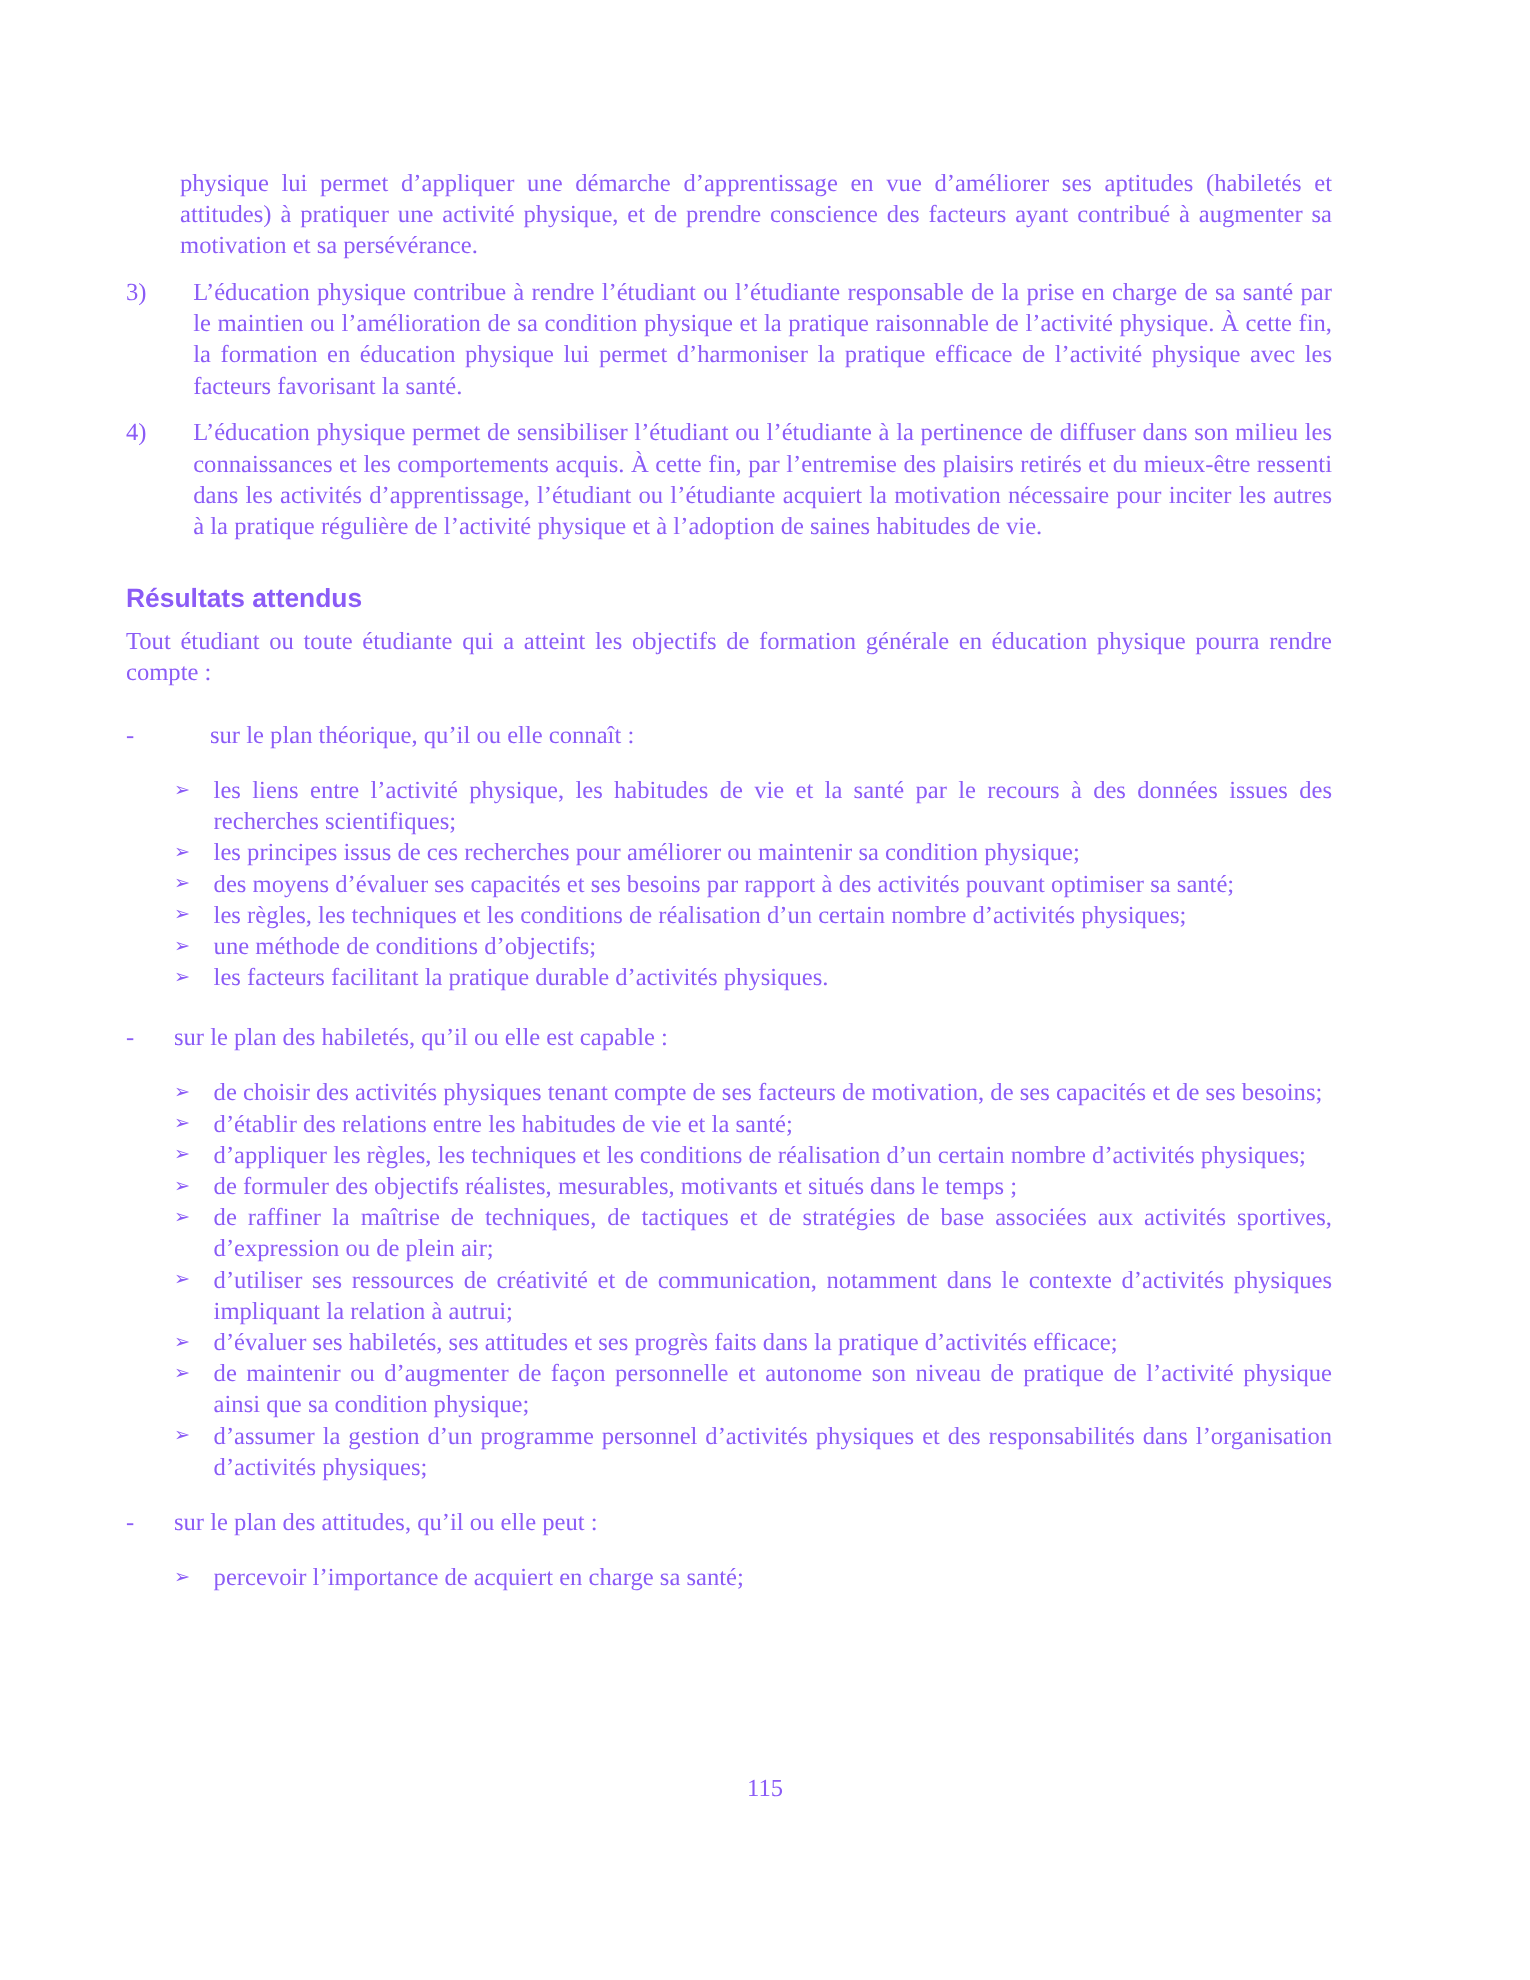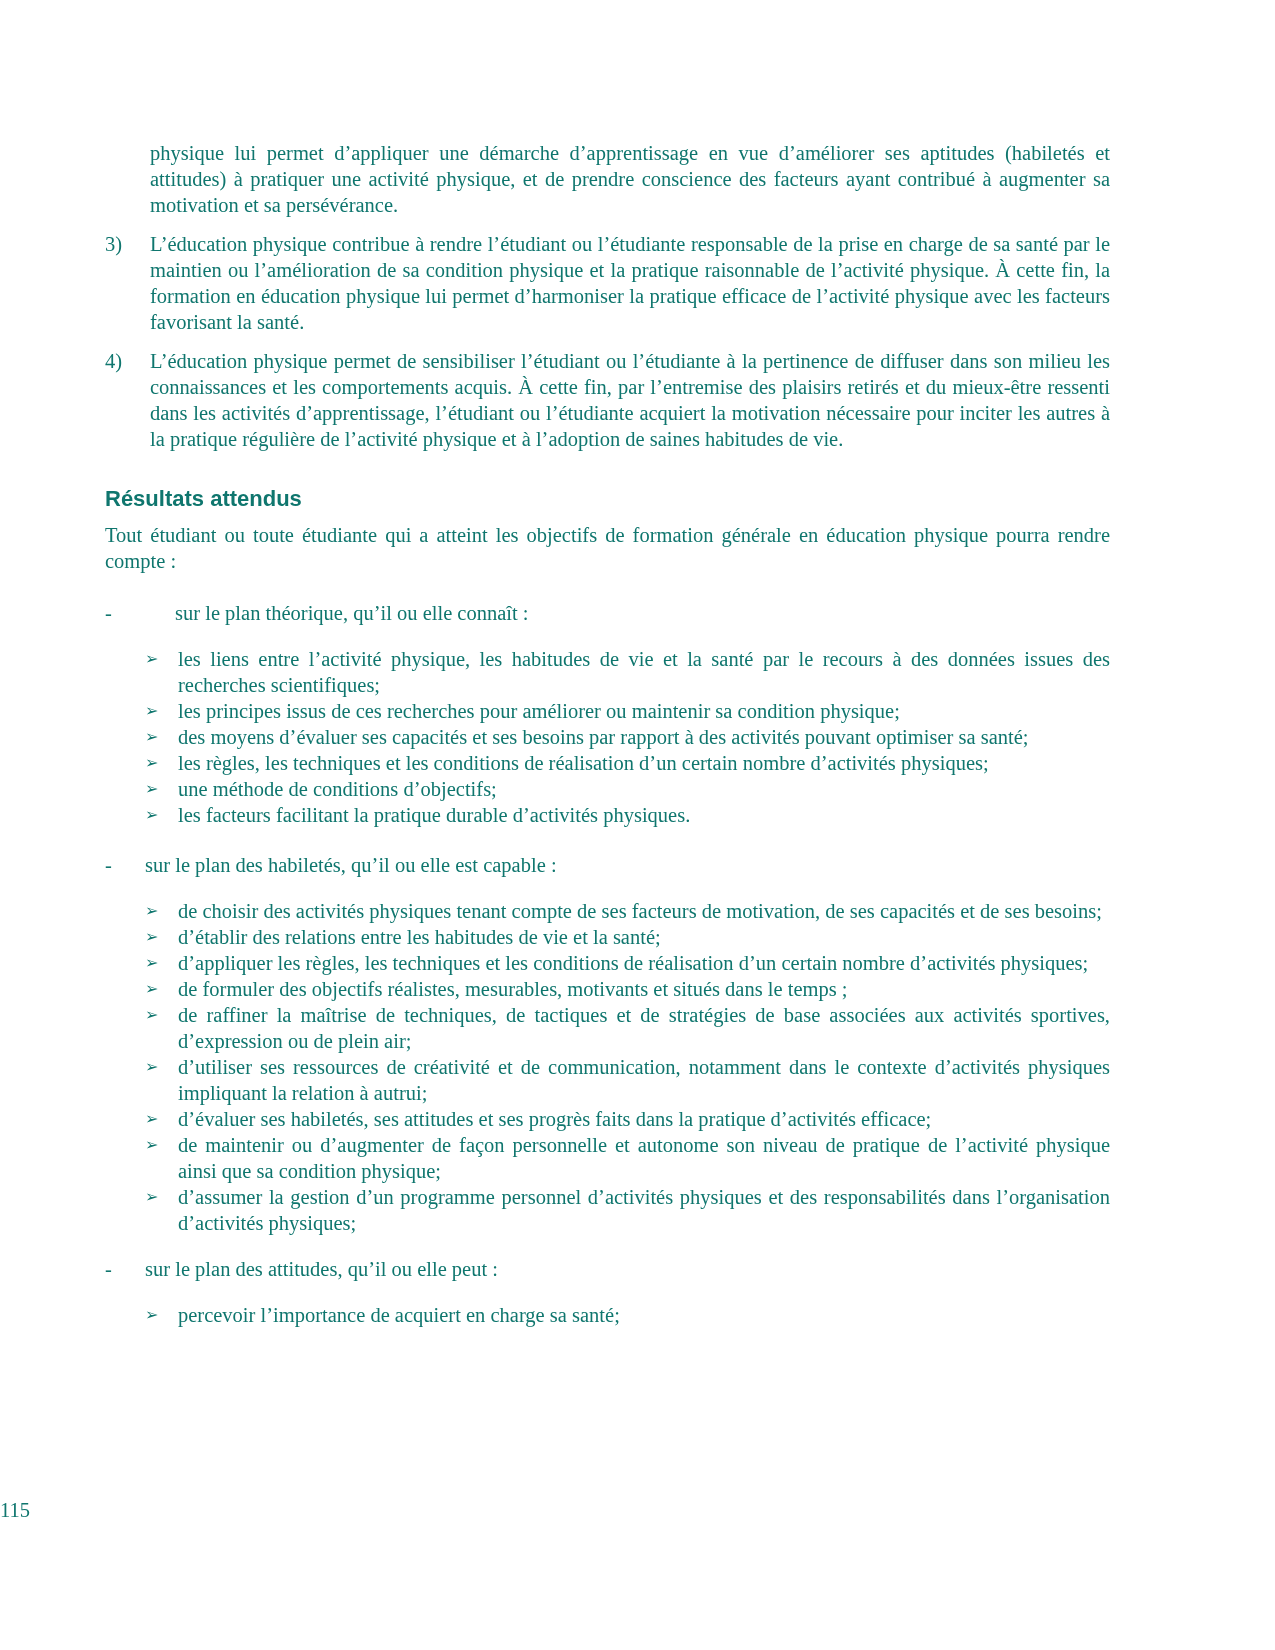--- a/index.html
+++ b/index.html
@@ -6,21 +6,21 @@
   html, body { background: #e8e8e8; }
   .page {
     position: relative;
     width: 1275px;
     height: 1650px;
     margin: 0 auto;
     background: #ffffff;
     font-family: "Liberation Serif", serif;
     font-size: 20.5px;
     line-height: 26px;
-    color: #0f766e;
+    color: #8b5cf6;
     overflow: hidden;
   }
   .content {
     position: absolute;
     left: 105px;
     top: 140px;
     width: 1005px;
   }
   .cont-para {
     padding-left: 45px;
@@ -29,20 +29,21 @@
   .numbered {
     display: flex;
     margin-top: 13px;
   }
   .numbered .num {
     flex: 0 0 45px;
   }
   .numbered .ntext {
     flex: 1;
     text-align: justify;
+    margin-left: 11px;
   }
   .section-heading {
     font-family: "Liberation Sans", sans-serif;
     font-weight: bold;
     font-size: 22px;
     margin-top: 34px;
   }
   .lead {
     margin-top: 10px;
     text-align: justify;
@@ -72,21 +73,21 @@
     text-align: justify;
   }
   .mt18 { margin-top: 18px; }
   .mt20 { margin-top: 20px; }
   .mt24 { margin-top: 24px; }
   .page-number {
     position: absolute;
     left: 0;
     top: 1478px;
     width: 100%;
-    margin-top: 19px;
+    text-align: center;
   }
 </style>
 </head>
 <body>
 
 <div class="page">
   <div class="content">
 
     <p class="cont-para">physique lui permet d’appliquer une démarche d’apprentissage en vue d’améliorer ses aptitudes (habiletés et attitudes) à pratiquer une activité physique, et de prendre conscience des facteurs ayant contribué à augmenter sa motivation et sa persévérance.</p>
 

